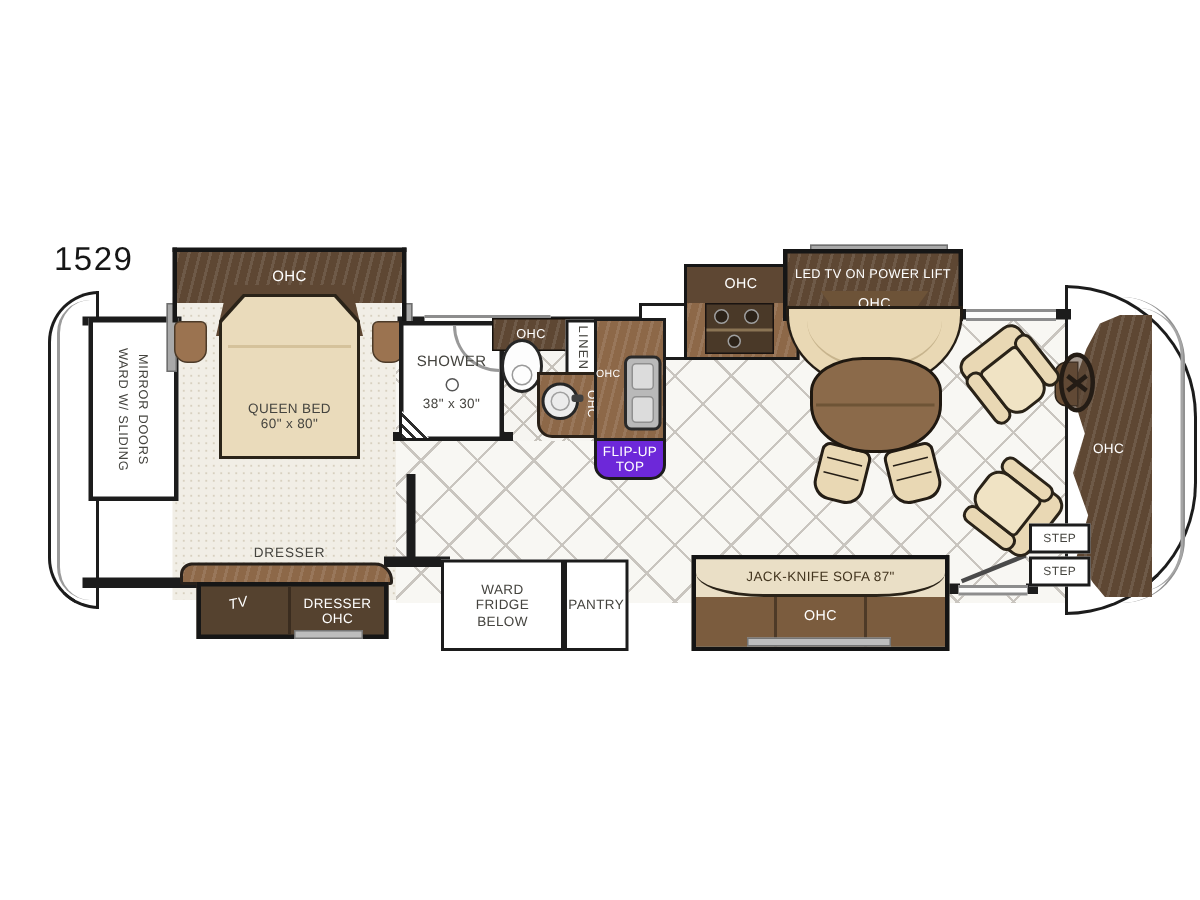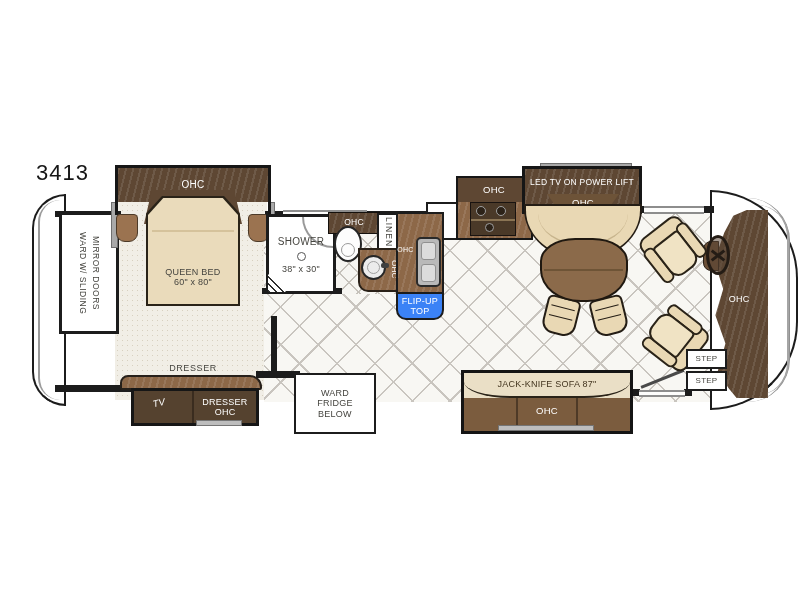--- a/index.html
+++ b/index.html
@@ -152,21 +152,21 @@
   </div>
 
   <div class="abs wood grain" style="left:396px;top:212px;width:48px;height:82px;border:2px solid #1c1c1c;"></div>
   <div class="abs" style="left:416px;top:237px;width:25px;height:50px;background:#b9b9b9;border:2px solid #2a2a2a;border-radius:5px;">
     <div class="abs" style="left:3px;top:3px;width:15px;height:18px;background:#dcdcdc;border:1px solid #909090;border-radius:3px;"></div>
     <div class="abs" style="left:3px;top:25px;width:15px;height:18px;background:#dcdcdc;border:1px solid #909090;border-radius:3px;"></div>
   </div>
   <div class="abs lbl" style="left:396px;top:245px;width:19px;height:10px;">
     <span style="font-size:7px;">OHC</span>
   </div>
-  <div class="abs lbl" style="left:396px;top:292px;width:48px;height:28px;background:#3b82f6;border:2px solid #1c1c1c;border-radius:0 0 10px 10px;">
+  <div class="abs lbl" style="left:396px;top:292px;width:48px;height:28px;background:#6d28d9;border:2px solid #1c1c1c;border-radius:0 0 10px 10px;">
     <span>FLIP-UP</span>
     <span>TOP</span>
   </div>
 
   <div class="abs wood grain" style="left:456px;top:176px;width:77px;height:64px;border:2.5px solid #161616;">
     <div class="abs wooddk lbl" style="left:0;top:0;width:72px;height:24px;">
       <span style="font-size:9.5px;">OHC</span>
     </div>
     <div class="abs" style="left:12px;top:24px;width:46px;height:34px;background:#4a3928;border:1.5px solid #191310;">
       <div class="burner" style="left:5px;top:3px;width:10px;height:10px;"></div>
@@ -210,20 +210,23 @@
     <div class="back"></div>
     <div class="armL"></div>
     <div class="armR"></div>
     <div class="seat"></div>
   </div>
 
   <div class="abs wb lbl" style="left:294px;top:373px;width:82px;height:61px;">
     <span class="dk" style="font-size:9px;">WARD</span>
     <span class="dk" style="font-size:9px;">FRIDGE</span>
     <span class="dk" style="font-size:9px;">BELOW</span>
+  </div>
+  <div class="abs wb lbl" style="left:376px;top:373px;width:43px;height:61px;">
+    <span class="dk" style="font-size:9px;">PANTRY</span>
   </div>
 
   <div class="abs" style="left:461px;top:370px;width:172px;height:64px;border:3px solid #141414;background:#eadfc6;">
     <div class="abs lbl" style="left:0;top:0;width:166px;height:25px;background:#eadfc6;border-bottom:2px solid #2a2318;border-radius:0 0 46px 46px / 0 0 16px 16px;">
       <span style="color:#43351f;font-size:9px;white-space:nowrap;">JACK-KNIFE SOFA 87"</span>
     </div>
     <div class="abs grain" style="left:0;top:25px;width:166px;height:33px;background:#7b5c3e;">
       <div class="abs" style="left:52px;top:0;width:2px;height:100%;background:#4e3a27;"></div>
       <div class="abs" style="left:112px;top:0;width:2px;height:100%;background:#4e3a27;"></div>
       <div class="abs lbl" style="left:53px;top:6px;width:60px;height:14px;">
@@ -234,16 +237,16 @@
   </div>
 
   <div class="abs wb lbl" style="left:686px;top:349px;width:41px;height:20px;border-width:2px;">
     <span class="dk" style="font-size:8px;">STEP</span>
   </div>
   <div class="abs wb lbl" style="left:686px;top:371px;width:41px;height:20px;border-width:2px;">
     <span class="dk" style="font-size:8px;">STEP</span>
   </div>
 
   <div class="abs" style="left:36px;top:160px;width:100px;height:26px;font-size:22px;color:#161616;letter-spacing:1px;">
-    <span>3413</span>
+    <span>1529</span>
   </div>
 
 </div>
 
 </body></html>

